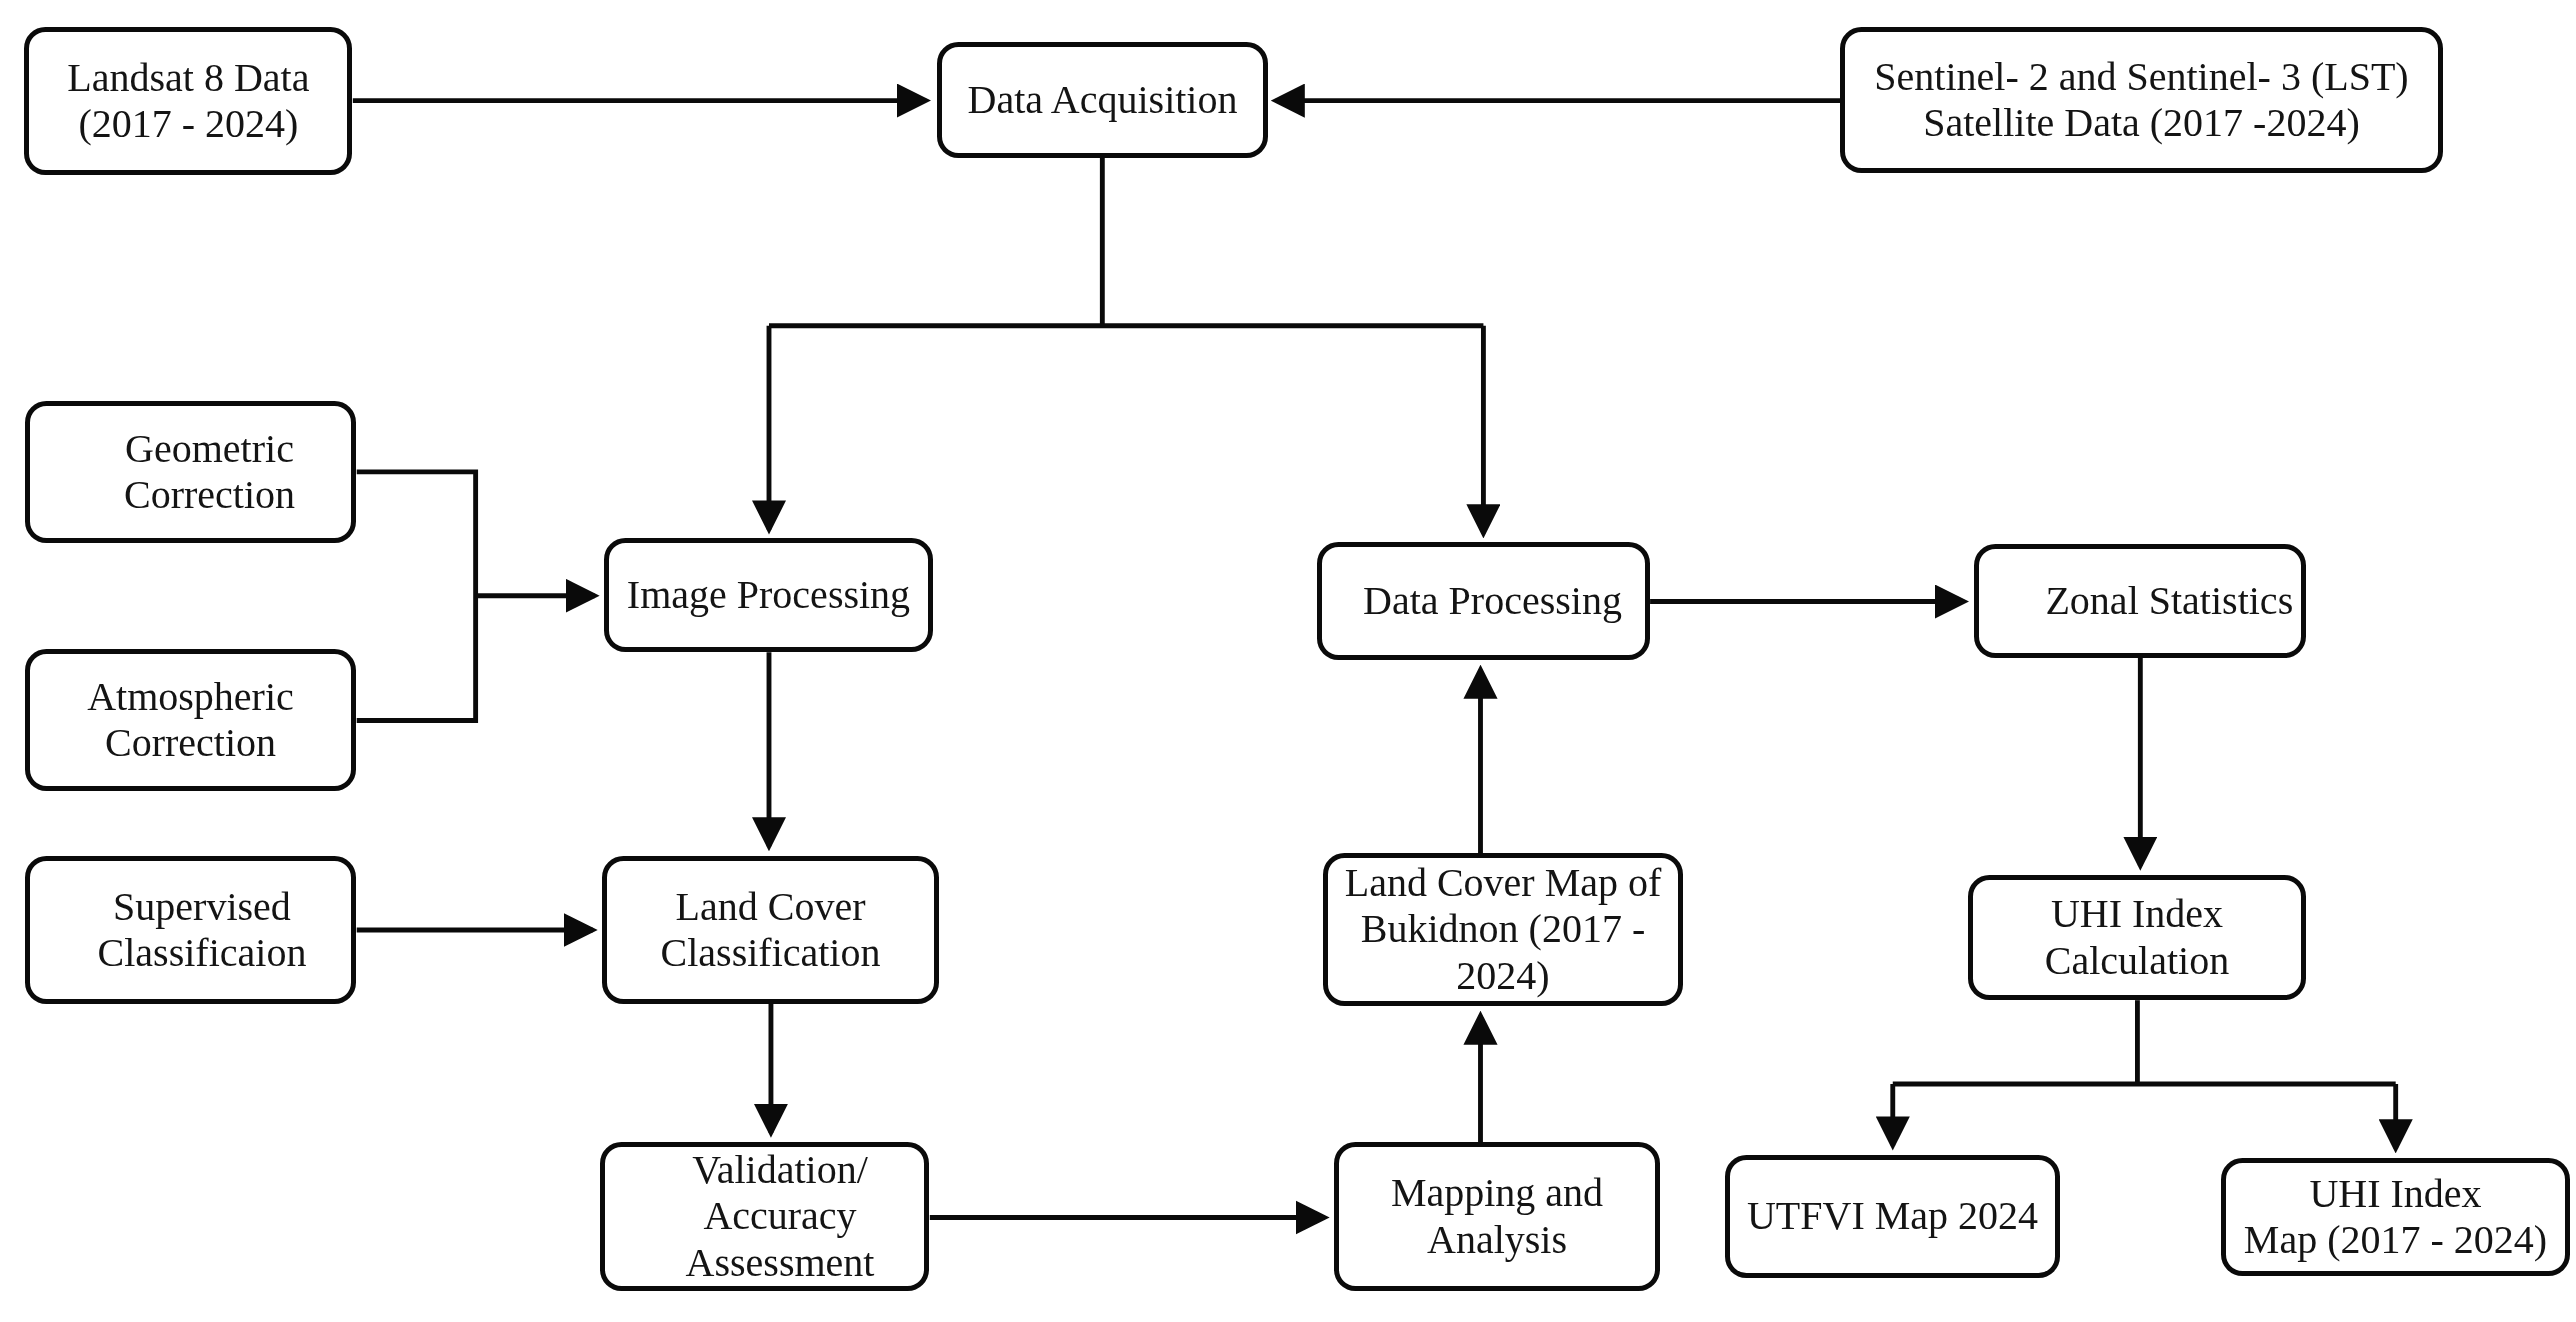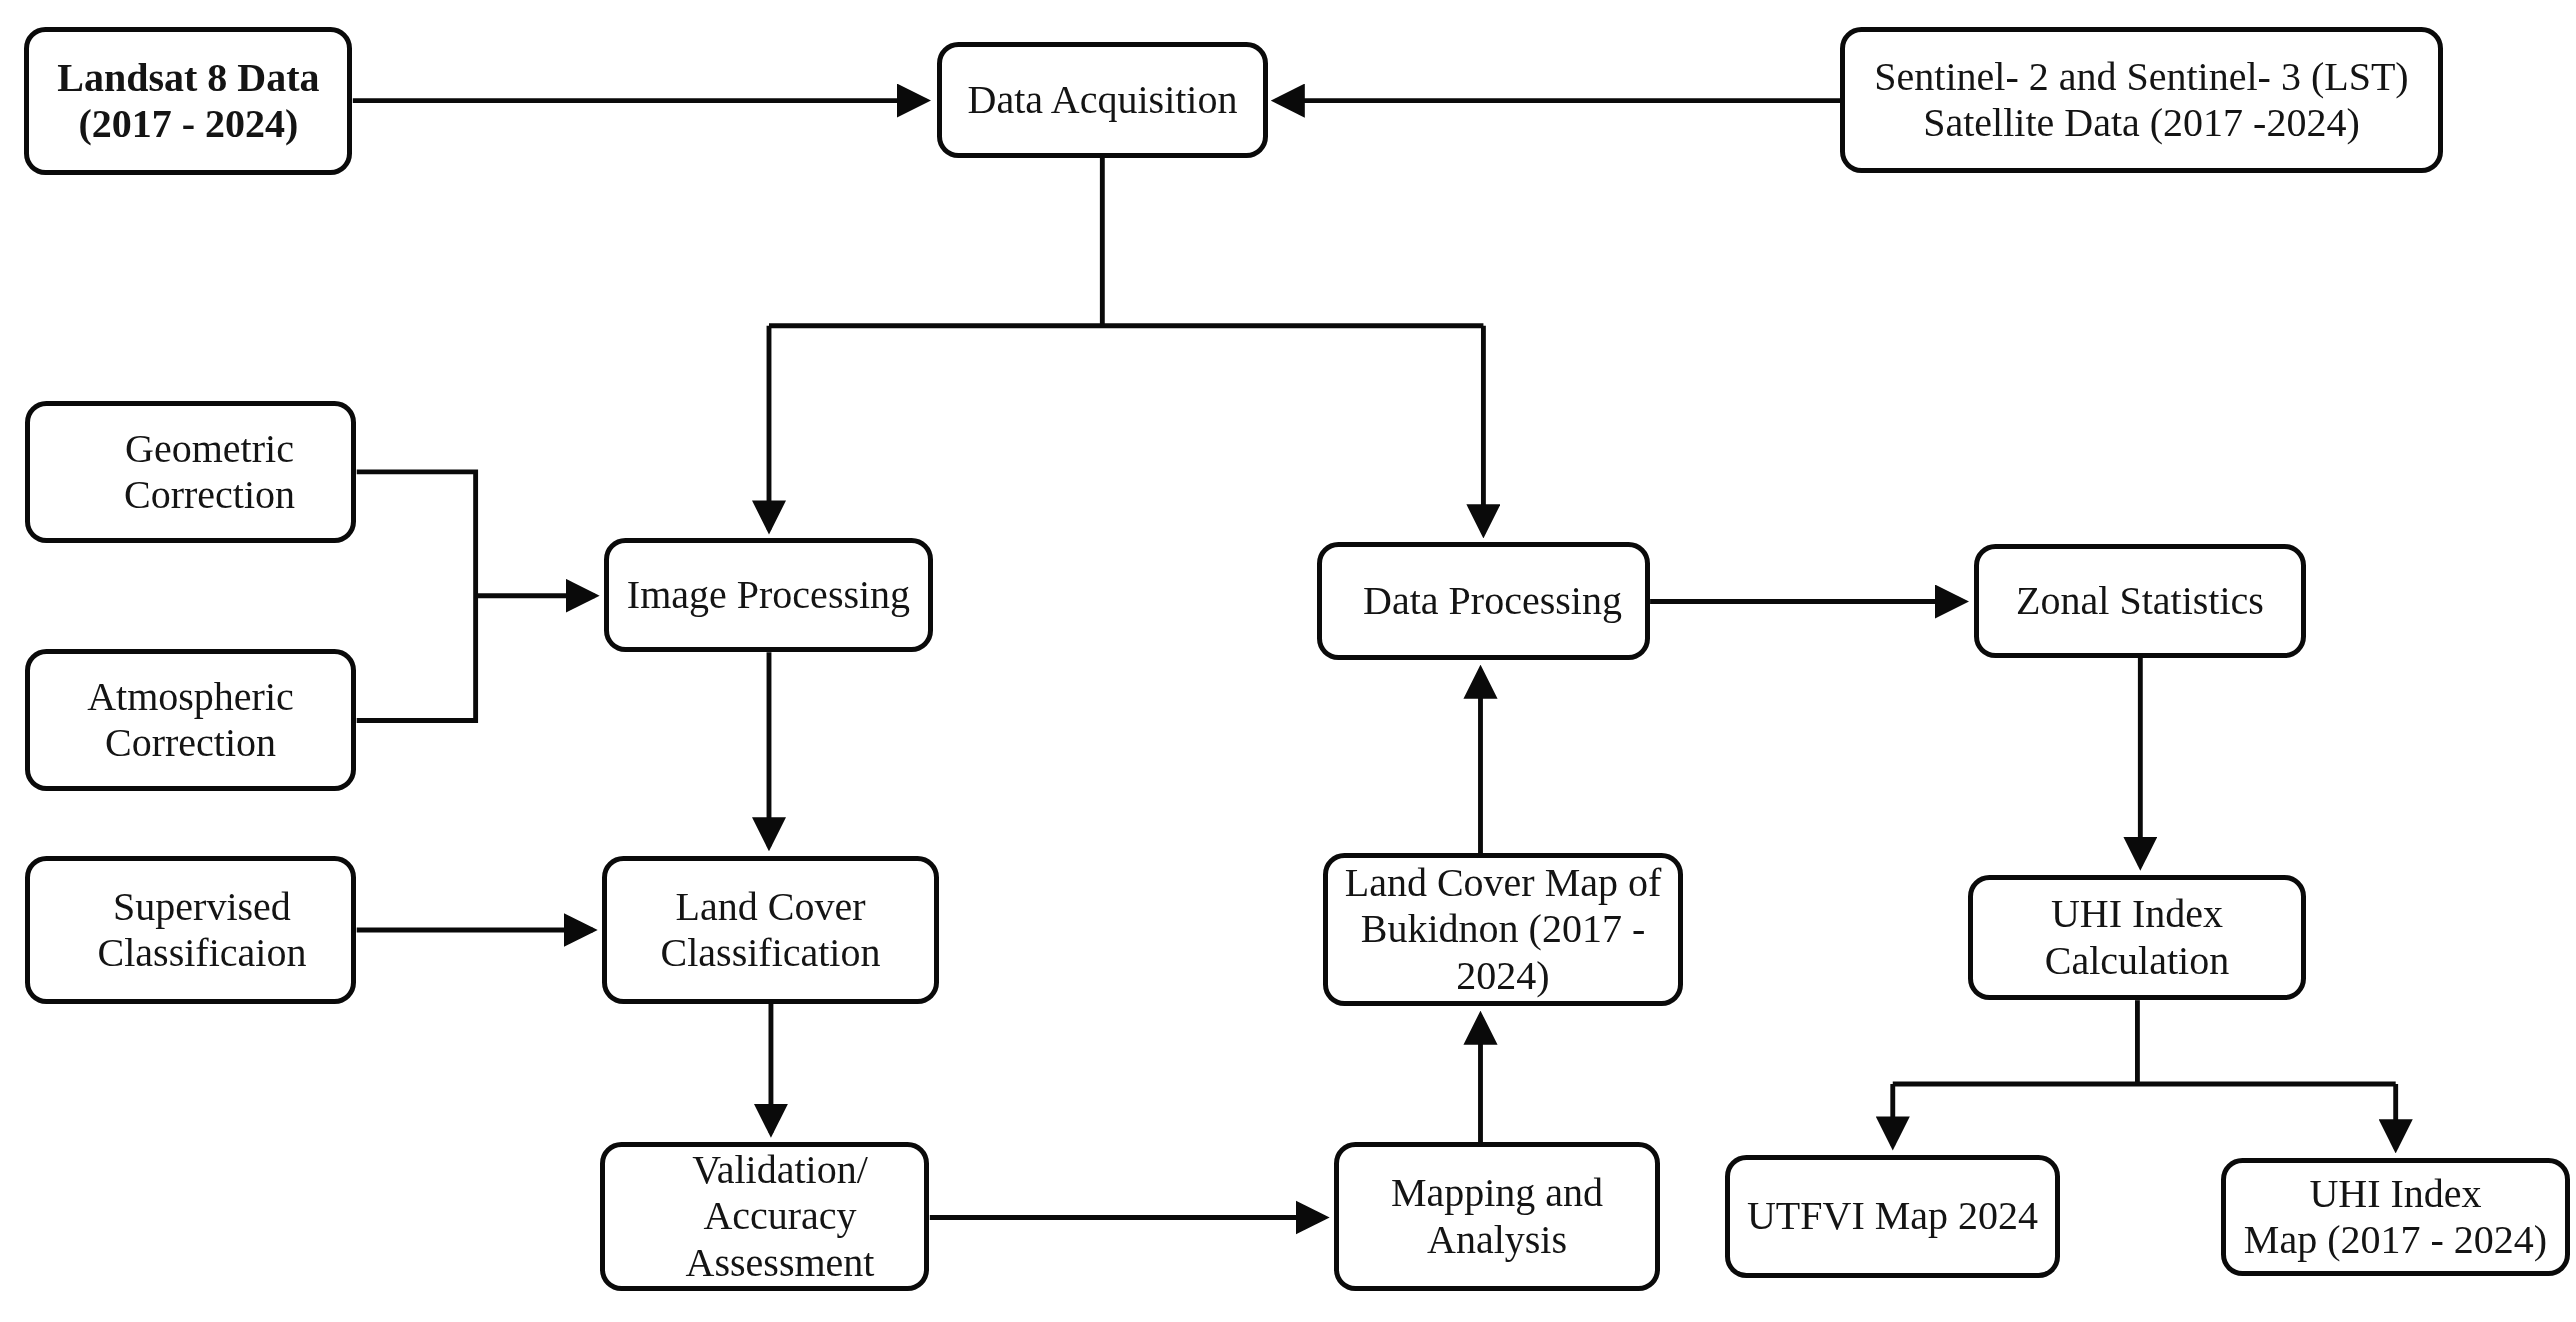--- a/index.html
+++ b/index.html
@@ -75,21 +75,21 @@
 
     <path class="edge arrow" d="M 1693 617 H 2015"></path>
     <path class="edge arrow" d="M 2196 675 V 888"></path>
 
     <path class="edge" d="M 2193 1026 V 1112"></path>
     <path class="edge" d="M 1942 1112 H 2458"></path>
     <path class="edge arrow" d="M 1942 1112 V 1175"></path>
     <path class="edge arrow" d="M 2458 1112 V 1178"></path>
   </svg>
 
-  <div class="node" style="left:24.4px; top:27px; width:328px; height:148px;font-weight:bold;">
+  <div class="node" style="left:24.4px; top:27px; width:328px; height:148px;">
     <span class="node-label">Landsat 8 Data
 (2017 - 2024)</span>
   </div>
 
   <div class="node" style="left:937px; top:42px; width:331px; height:116px;">
     <span class="node-label">Data Acquisition</span>
   </div>
 
   <div class="node" style="left:1840px; top:27px; width:603px; height:146px;">
     <span class="node-label">Sentinel- 2 and Sentinel- 3 (LST)
@@ -107,21 +107,21 @@
   </div>
 
   <div class="node" style="left:604px; top:538px; width:329px; height:114px;">
     <span class="node-label">Image Processing</span>
   </div>
 
   <div class="node" style="left:1317px; top:542px; width:333px; height:118px;padding-left:18px;">
     <span class="node-label">Data Processing</span>
   </div>
 
-  <div class="node" style="left:1974px; top:544px; width:332px; height:114px;">
+  <div class="node" style="left:1974px; top:544px; width:332px; height:114px;justify-content:flex-end;">
     <span class="node-label">Zonal Statistics</span>
   </div>
 
   <div class="node" style="left:25px; top:856px; width:331px; height:148px;padding-left:23px;">
     <span class="node-label">Supervised
 Classificaion</span>
   </div>
 
   <div class="node" style="left:602px; top:856px; width:337px; height:148px;">
     <span class="node-label">Land Cover

